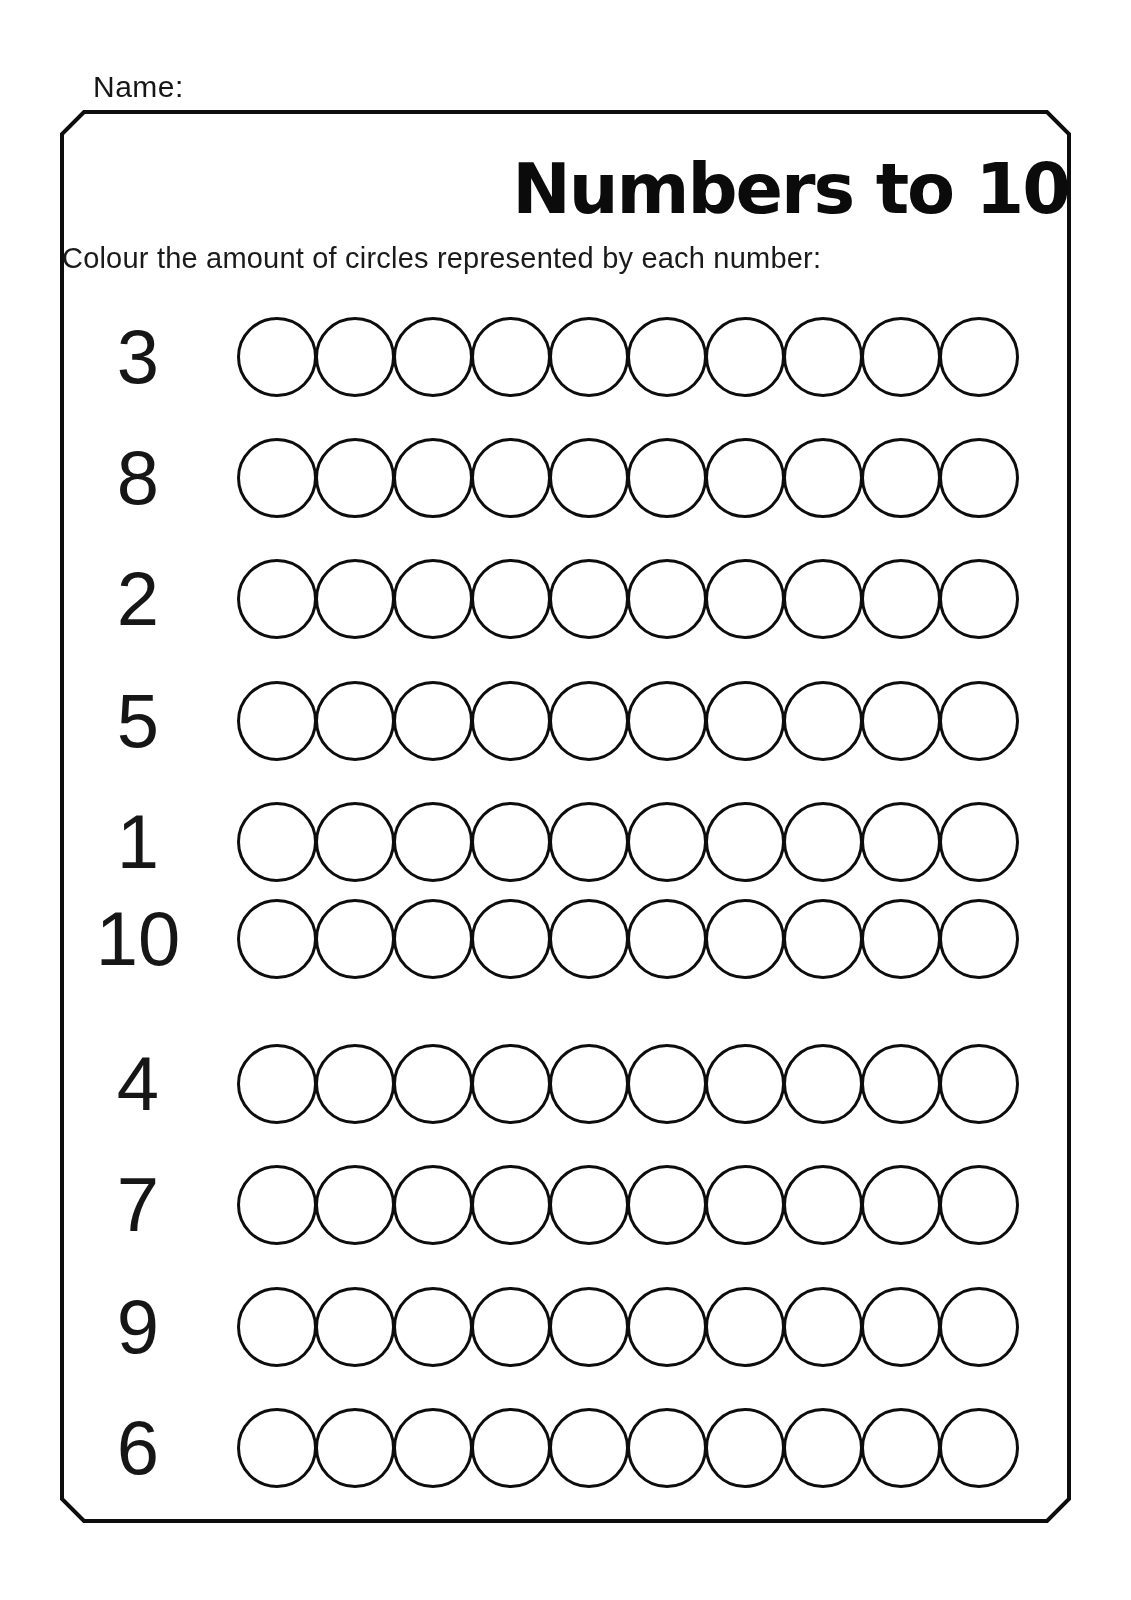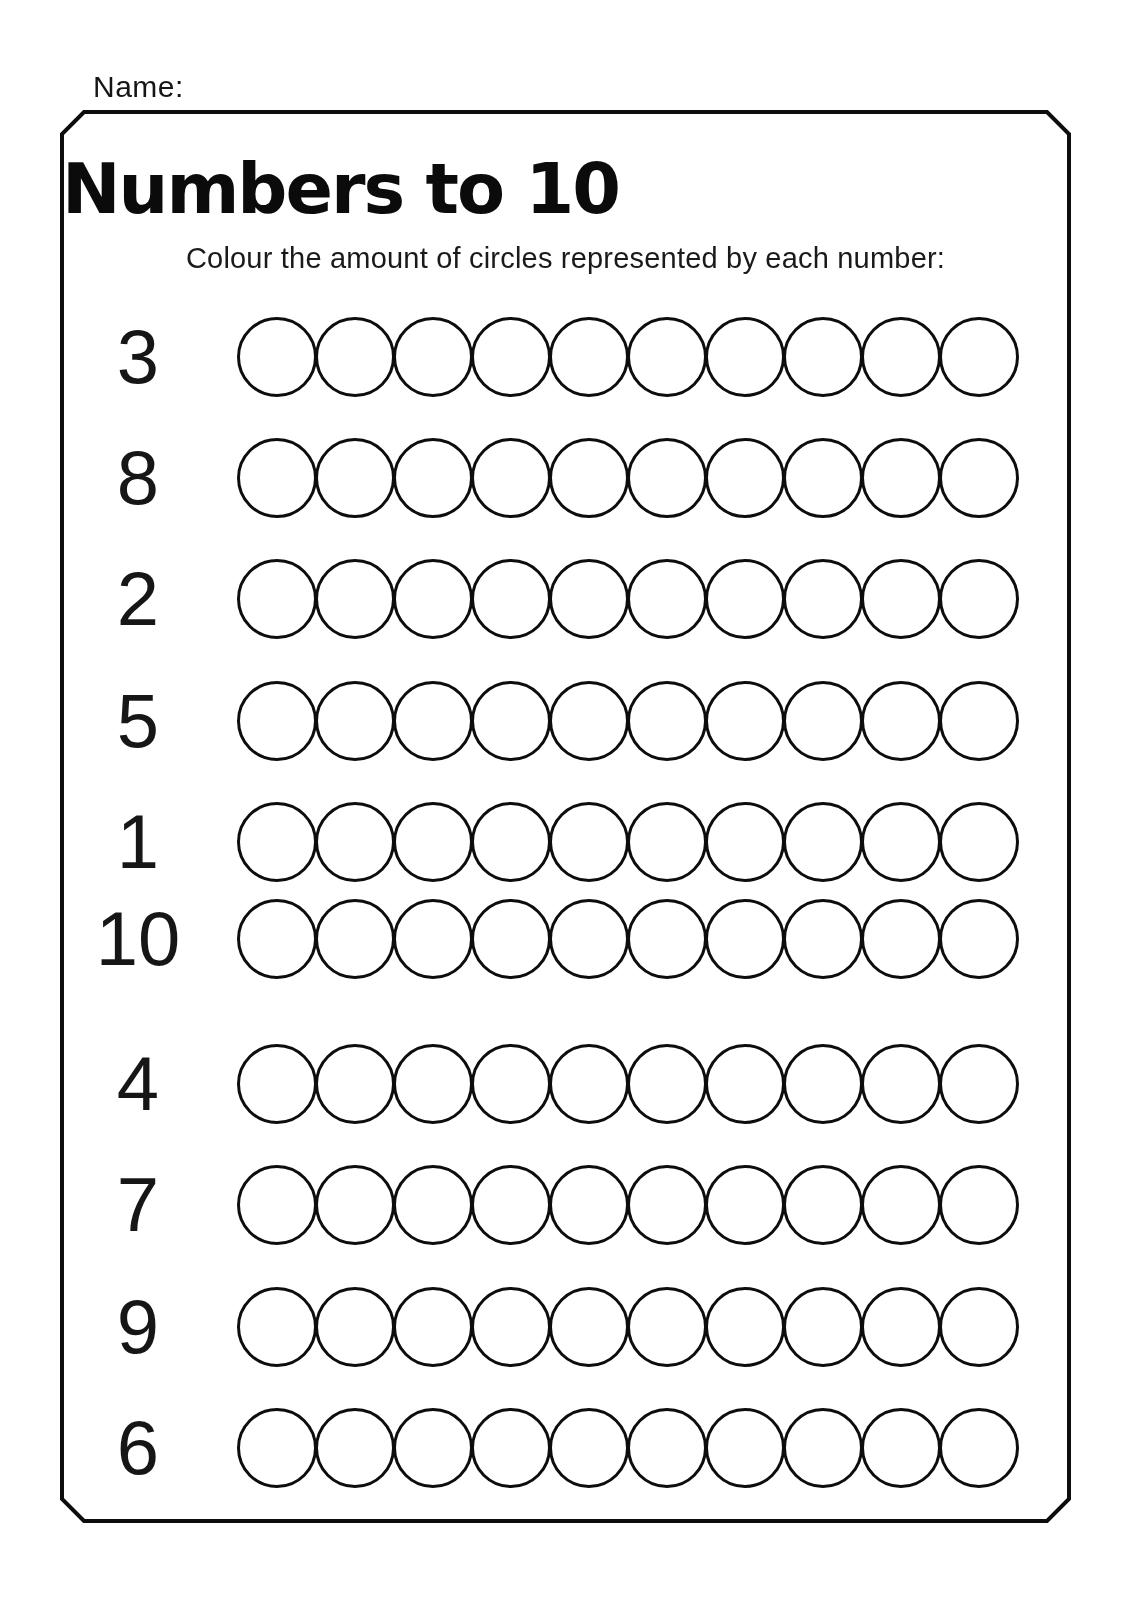--- a/index.html
+++ b/index.html
@@ -9,27 +9,27 @@
     font-family:"Liberation Sans", sans-serif;
     overflow:hidden;
   }
   .name-label{
     position:absolute;left:93px;top:70px;
     font-size:30px;letter-spacing:0.5px;color:#161616;
   }
   .frame-svg{position:absolute;left:0;top:0;pointer-events:none;}
   .title{
     position:absolute;left:62px;top:148px;width:1007px;
-    text-align:left;
+    text-align:right;
     font-family:"DejaVu Sans", sans-serif;
     font-weight:bold;font-size:70px;letter-spacing:-2px;color:#0b0b0b;
   }
   .instruction{
     position:absolute;left:62px;top:242px;width:1007px;
-    text-align:center;font-size:29px;color:#1a1a1a;letter-spacing:0.2px;
+    text-align:left;font-size:29px;color:#1a1a1a;letter-spacing:0.2px;
   }
   .row{
     position:absolute;left:62px;height:80px;
     display:flex;align-items:center;
   }
   .row-number{
     width:152px;text-align:center;
     font-size:76px;font-weight:normal;color:#161616;
     line-height:80px;
   }

